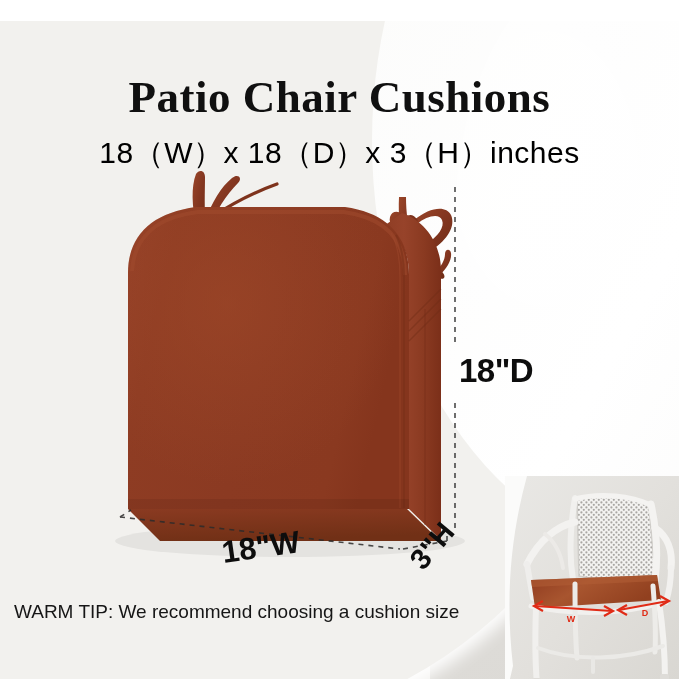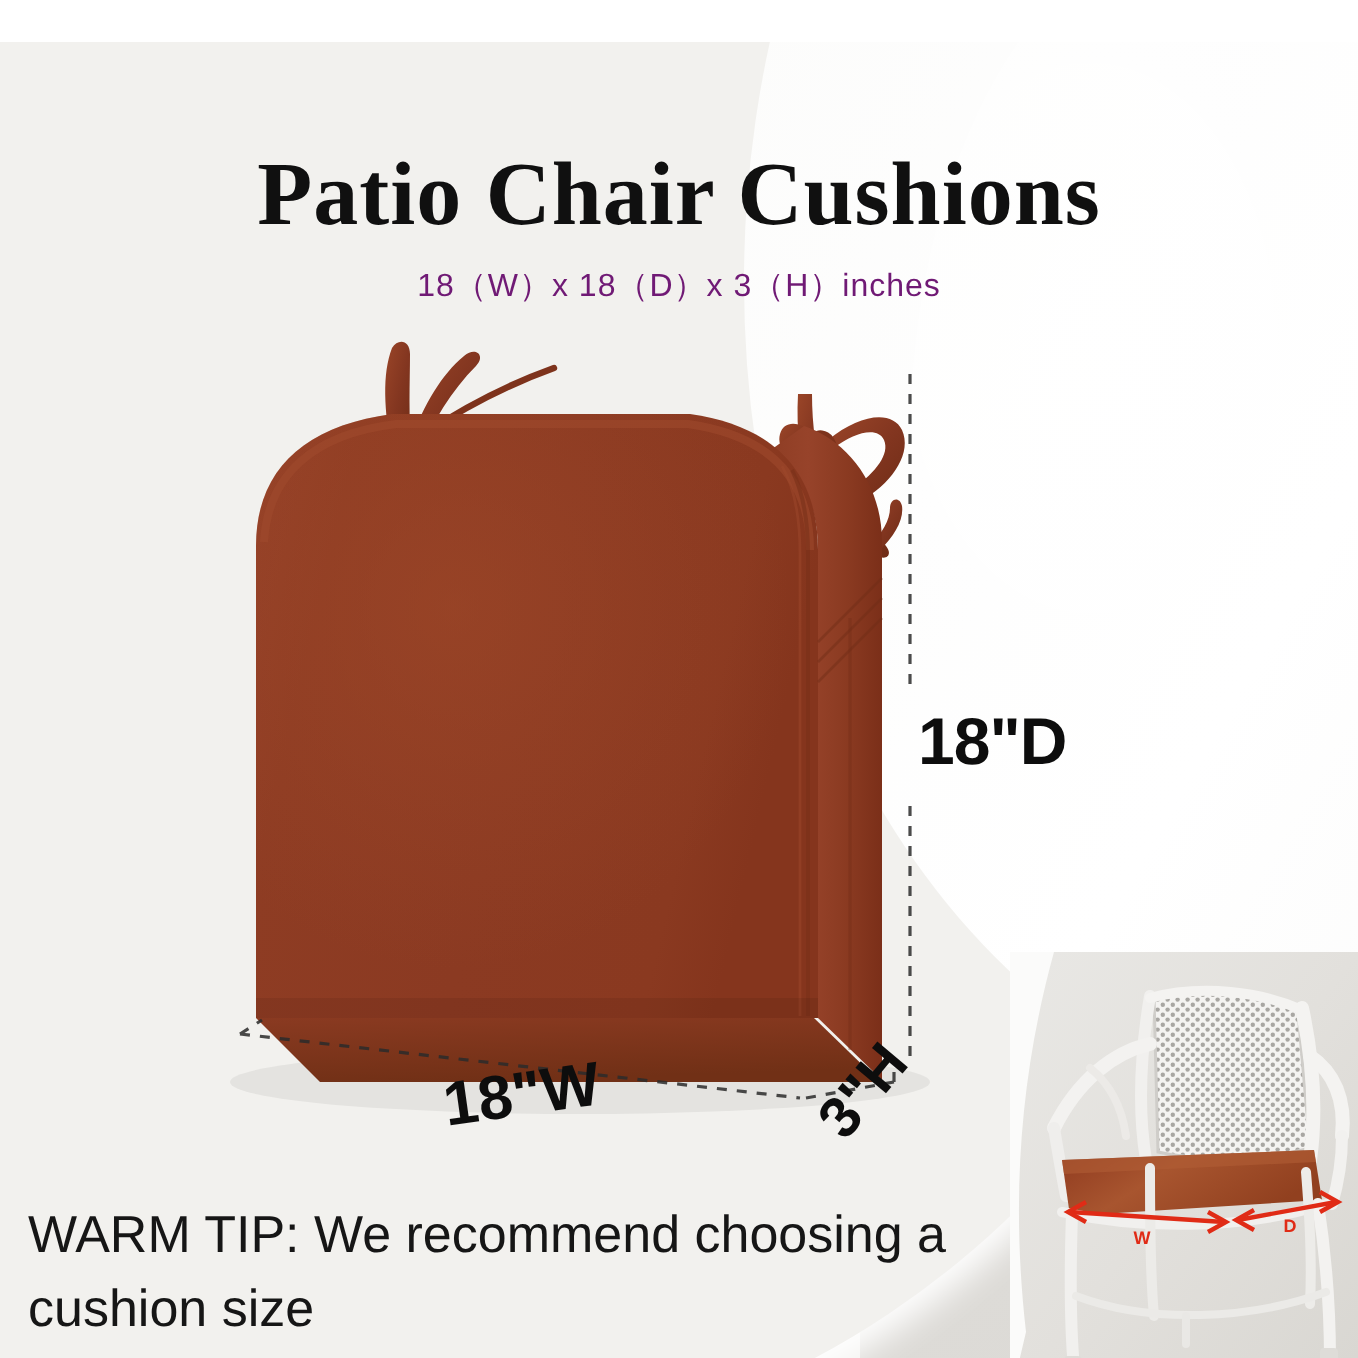--- a/index.html
+++ b/index.html
@@ -68,31 +68,31 @@
     letter-spacing: 0.5px;
     color: #101010;
     z-index: 40;
   }
   .subtitle {
     position: absolute;
     left: 0;
     top: 112px;
     width: 679px;
     text-align: center;
-    font-size: 16px;
-    color: #701a75;
+    font-size: 30px;
+    color: #000000;
     letter-spacing: 0.5px;
     z-index: 40;
   }
   .warm-tip {
     position: absolute;
     left: 14px;
     top: 578px;
     width: 500px;
-    font-size: 26px;
+    font-size: 19px;
     line-height: 1.42;
     color: #161616;
     z-index: 40;
   }
 
   
   .cushion-wrap {
     position: absolute;
     left: 0;
     top: 0;

